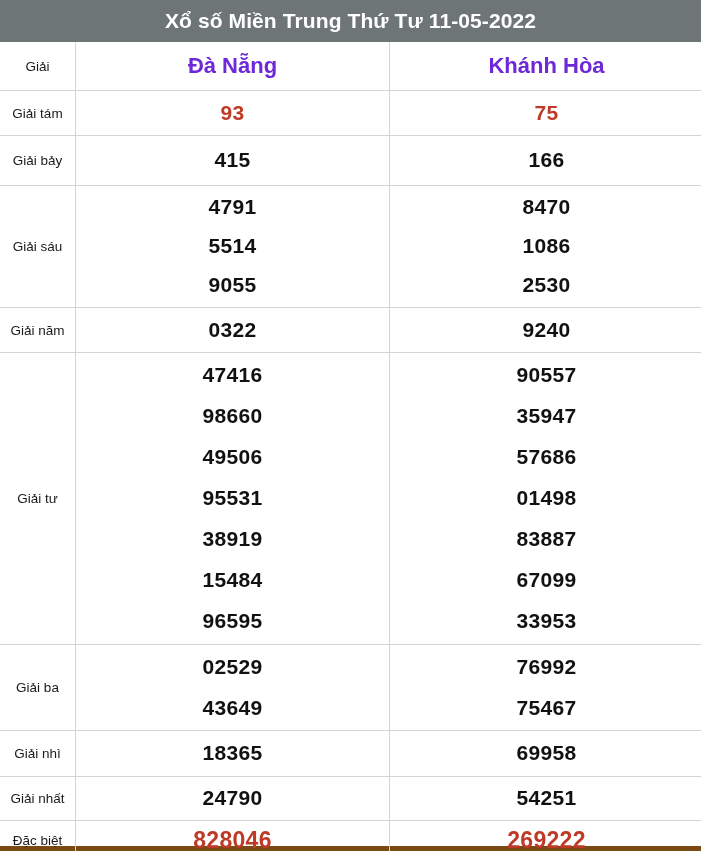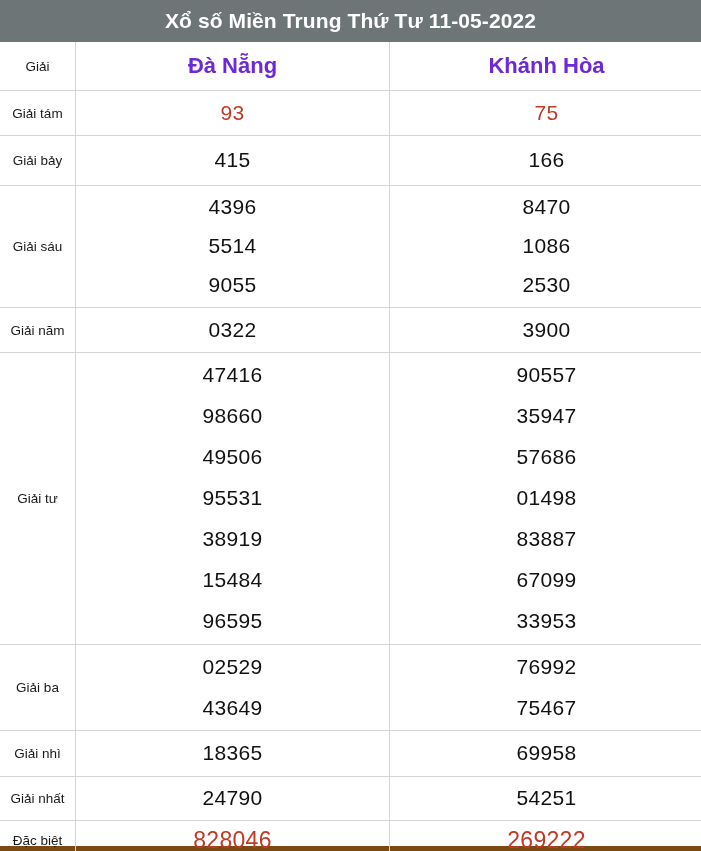--- a/index.html
+++ b/index.html
@@ -86,21 +86,21 @@
   .num-stack {
     display: flex;
     flex-direction: column;
     justify-content: space-around;
     align-items: center;
     height: 100%;
     width: 100%;
   }
   .num {
     font-size: 21px;
-    font-weight: normal;
+    font-weight: bold;
     color: #111111;
     line-height: 1.15;
     letter-spacing: 0.3px;
   }
   .num.accent {
     color: #bf3a26;
   }
   .num.special {
     font-size: 23px;
     color: #bf3a26;
@@ -179,21 +179,21 @@
           </div>
         </td>
       </tr>
 
       <tr class="row-g6">
         <td class="col-prize">
           <span>Giải sáu</span>
         </td>
         <td class="col-num">
           <div class="num-stack">
-            <span class="num">4396</span>
+            <span class="num">4791</span>
             <span class="num">5514</span>
             <span class="num">9055</span>
           </div>
         </td>
         <td class="col-num last">
           <div class="num-stack">
             <span class="num">8470</span>
             <span class="num">1086</span>
             <span class="num">2530</span>
           </div>
@@ -204,21 +204,21 @@
         <td class="col-prize">
           <span>Giải năm</span>
         </td>
         <td class="col-num">
           <div class="num-stack">
             <span class="num">0322</span>
           </div>
         </td>
         <td class="col-num last">
           <div class="num-stack">
-            <span class="num">3900</span>
+            <span class="num">9240</span>
           </div>
         </td>
       </tr>
 
       <tr class="row-g4">
         <td class="col-prize">
           <span>Giải tư</span>
         </td>
         <td class="col-num">
           <div class="num-stack">

